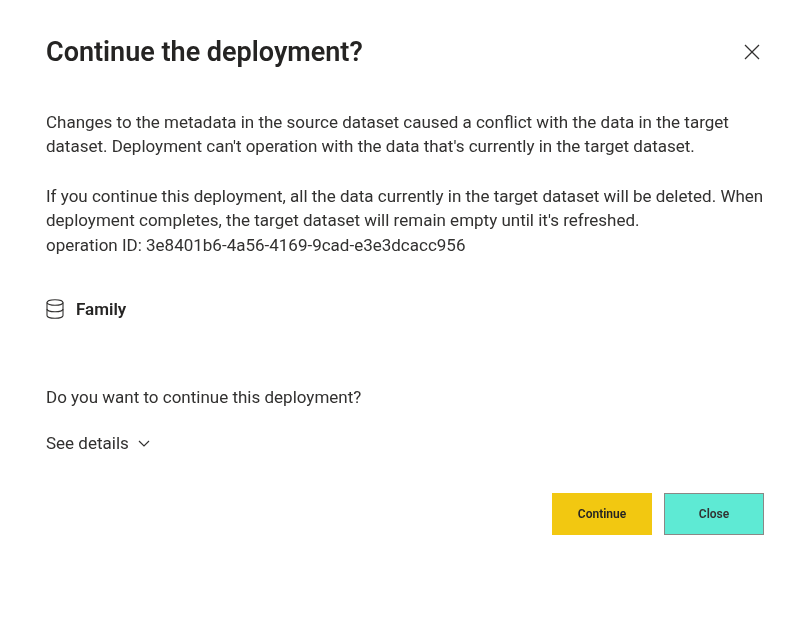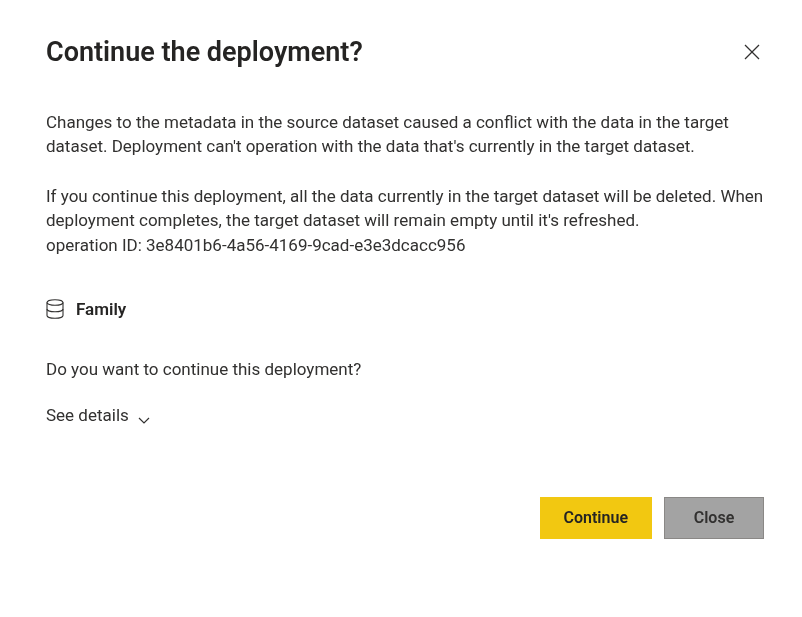--- a/index.html
+++ b/index.html
@@ -48,73 +48,71 @@
       font-size: 17px;
       line-height: 1.42;
       color: #323130;
       margin-top: -26px;
       margin-bottom: 42px;
     }
     .dataset-row {
       display: flex;
       align-items: flex-end;
       gap: 12px;
-      margin-bottom: 40px;
+      margin-bottom: 68px;
     }
     .database-icon {
       width: 18px;
       height: 20px;
       flex-shrink: 0;
     }
     .dataset-name {
       font-size: 17px;
       font-weight: 600;
       color: #252423;
     }
     .prompt-text {
       font-size: 17px;
       color: #323130;
       margin-bottom: 26px;
     }
     .see-details {
       display: inline-flex;
-      align-items: center;
       gap: 8px;
       font-size: 17px;
       color: #323130;
       cursor: pointer;
       margin-bottom: 40px;
     }
     .chevron-icon {
       width: 14px;
       height: 10px;
     }
     .footer {
       display: flex;
       justify-content: flex-end;
       gap: 12px;
       padding-right: 6px;
     }
     .btn {
       font-family: inherit;
-      font-size: 16px;
+      font-size: 12px;
       font-weight: 600;
       padding: 10px 24px;
       border: none;
       cursor: pointer;
       min-width: 100px;
       height: 42px;
-      margin-top: 32px;
     }
     .btn-primary {
       background: #f2c811;
       color: #252423;
     }
     .btn-secondary {
-      background: #a3a3a3;
+      background: #5eead4;
       color: #323130;
       border: 1px solid #8a8886;
     }
   </style>
 </head>
 <body>
 
 
 
 <div class="dialog-header">

